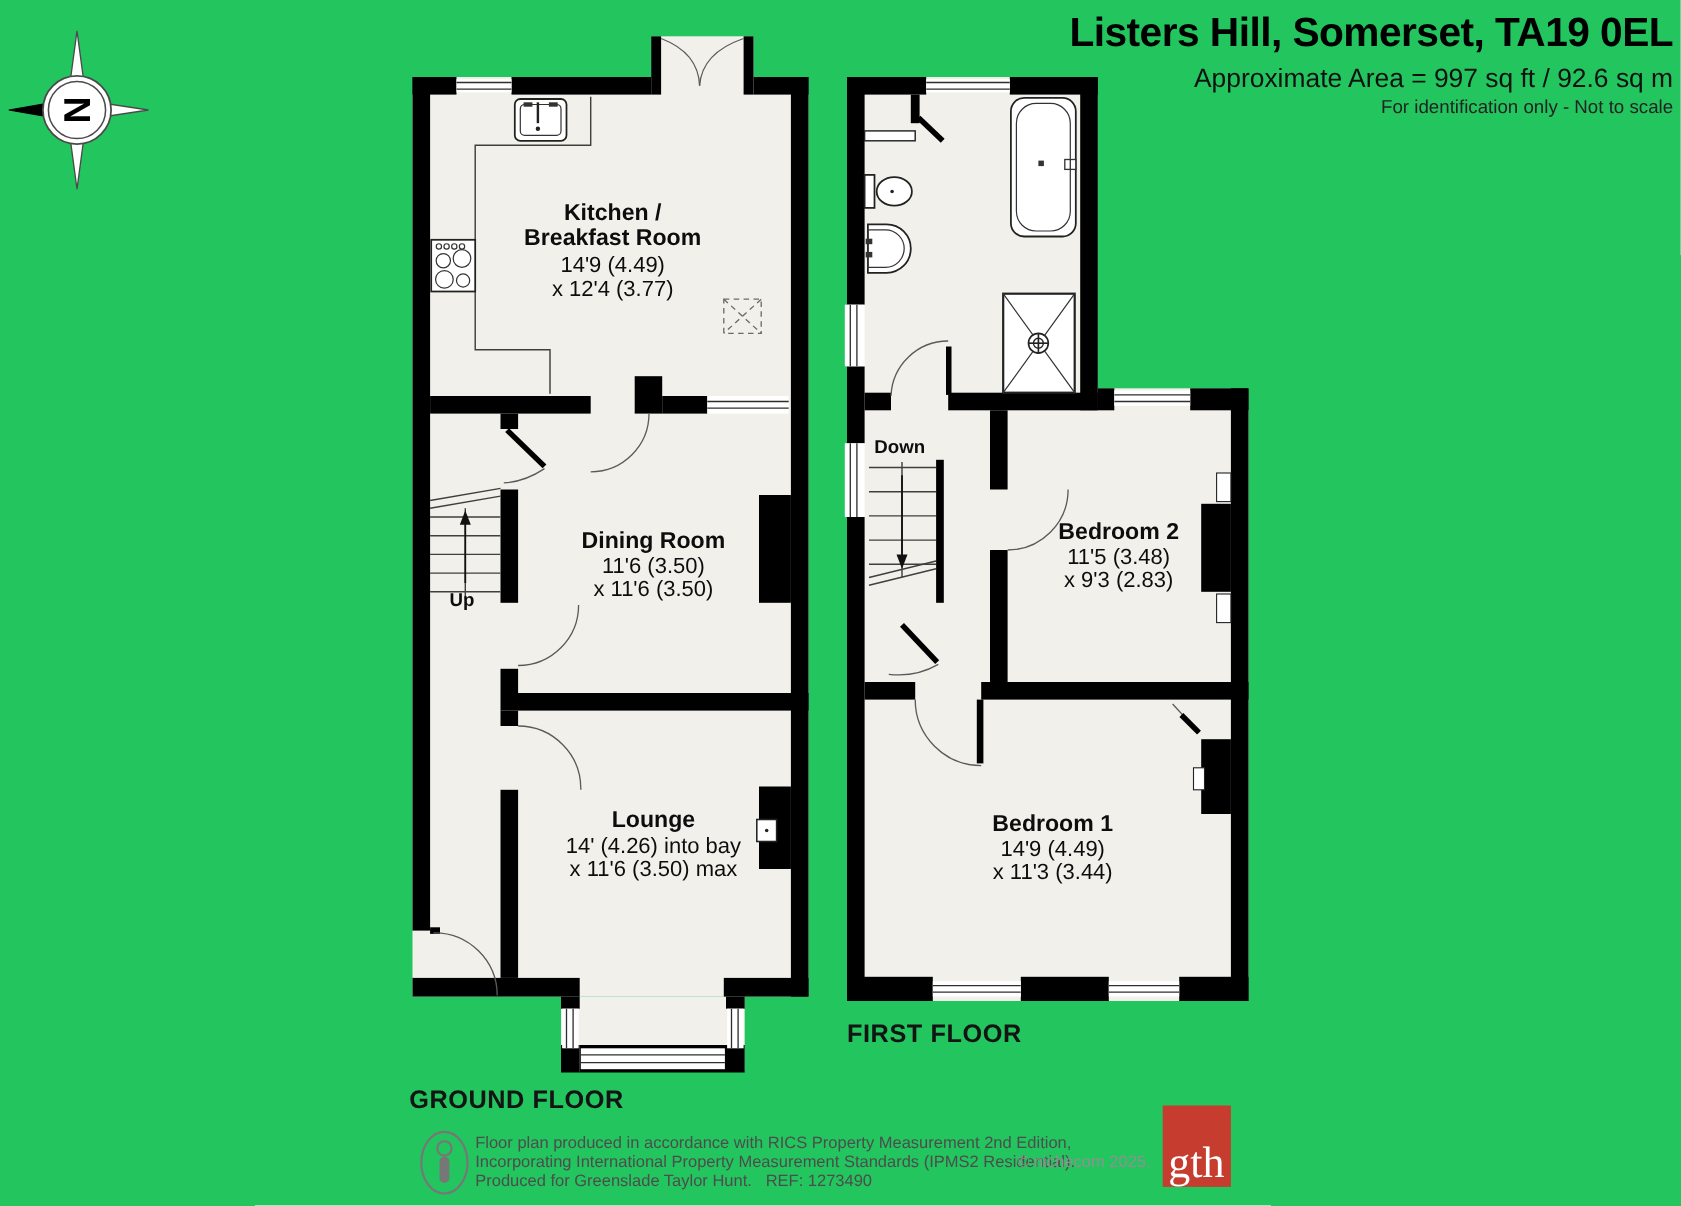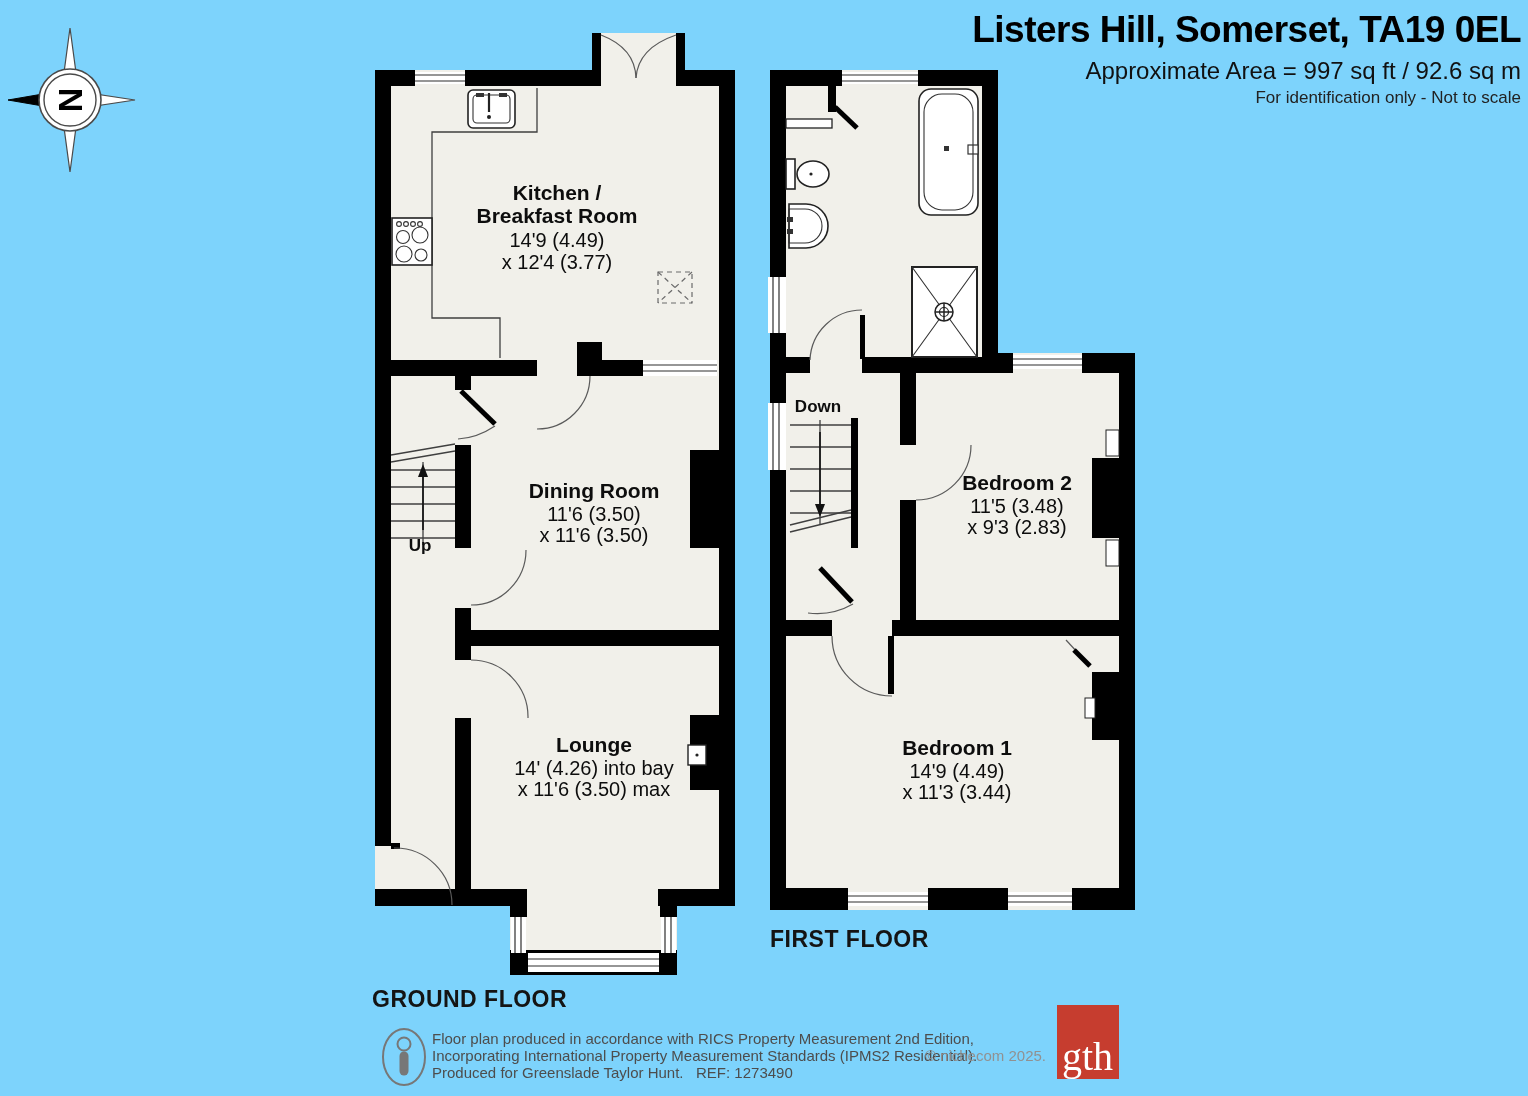--- a/index.html
+++ b/index.html
@@ -1,16 +1,16 @@
 <!DOCTYPE html>
 <html><head>
 <meta charset="utf-8">
 <style>
   html,body{margin:0;padding:0;background:#ffffff;}
-  .stage{position:relative;width:1528px;height:1096px;background:#7dd3fc;overflow:hidden;
+  .stage{position:relative;width:1528px;height:1096px;background:#22c55e;overflow:hidden;
          font-family:"Liberation Sans",sans-serif;}
   svg{display:block;}
   .w{fill:#000000;}
   .floor{fill:#f1f0ea;}
   .ln{stroke:#3f3f3f;stroke-width:1.3;fill:none;}
   .arc{stroke:#5a5a5a;stroke-width:1.2;fill:none;}
   .leaf{stroke:#000000;stroke-width:5;fill:none;}
   .fix{fill:#ffffff;stroke:#222222;stroke-width:1.6;}
   .fixthin{fill:none;stroke:#333333;stroke-width:1.1;}
   .win{fill:#ffffff;}

